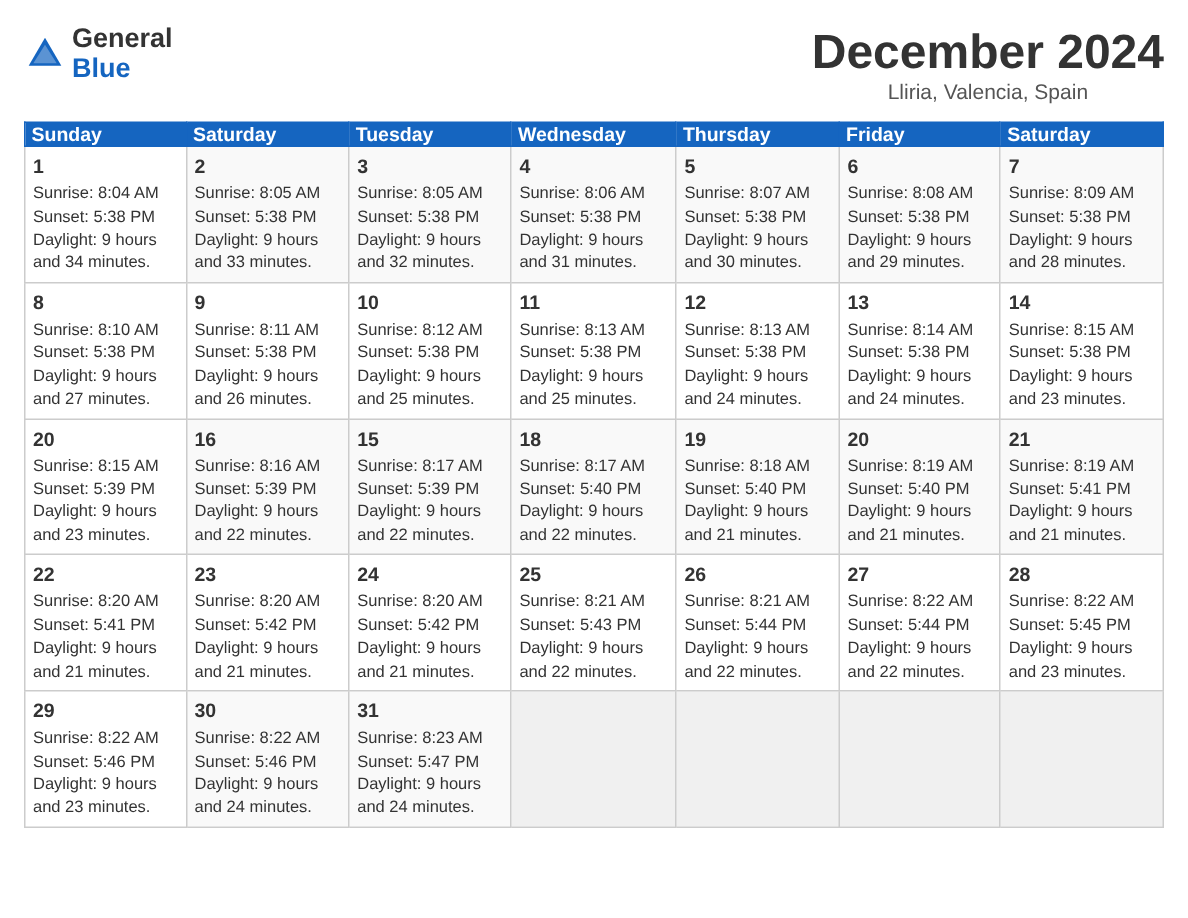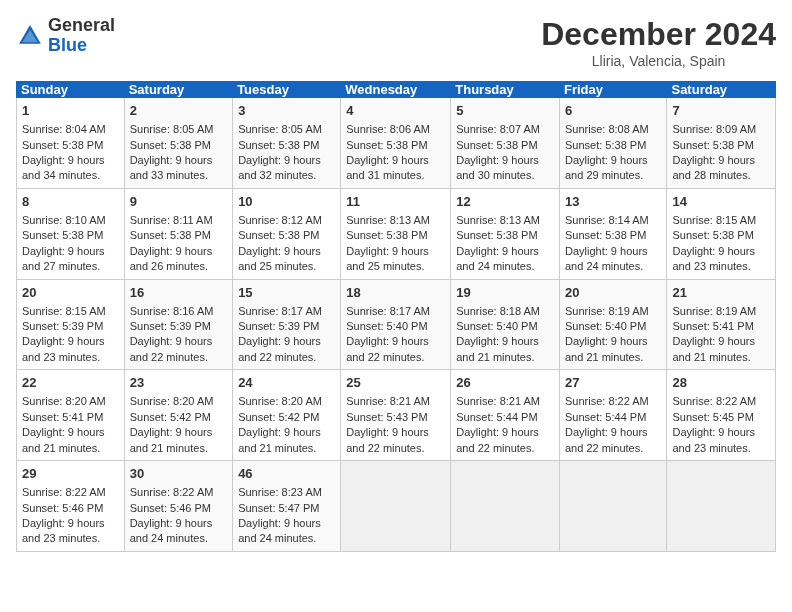--- a/index.html
+++ b/index.html
@@ -242,21 +242,21 @@
       <tr>
         <td>
           <span class="day-num">29</span>
           <div class="cell-content">Sunrise: 8:22 AM<br>Sunset: 5:46 PM<br>Daylight: 9 hours and 23 minutes.</div>
         </td>
         <td>
           <span class="day-num">30</span>
           <div class="cell-content">Sunrise: 8:22 AM<br>Sunset: 5:46 PM<br>Daylight: 9 hours and 24 minutes.</div>
         </td>
         <td>
-          <span class="day-num">46</span>
+          <span class="day-num">31</span>
           <div class="cell-content">Sunrise: 8:23 AM<br>Sunset: 5:47 PM<br>Daylight: 9 hours and 24 minutes.</div>
         </td>
         <td class="empty-cell"></td>
         <td class="empty-cell"></td>
         <td class="empty-cell"></td>
         <td class="empty-cell"></td>
       </tr>
     </tbody>
 </table>
 

